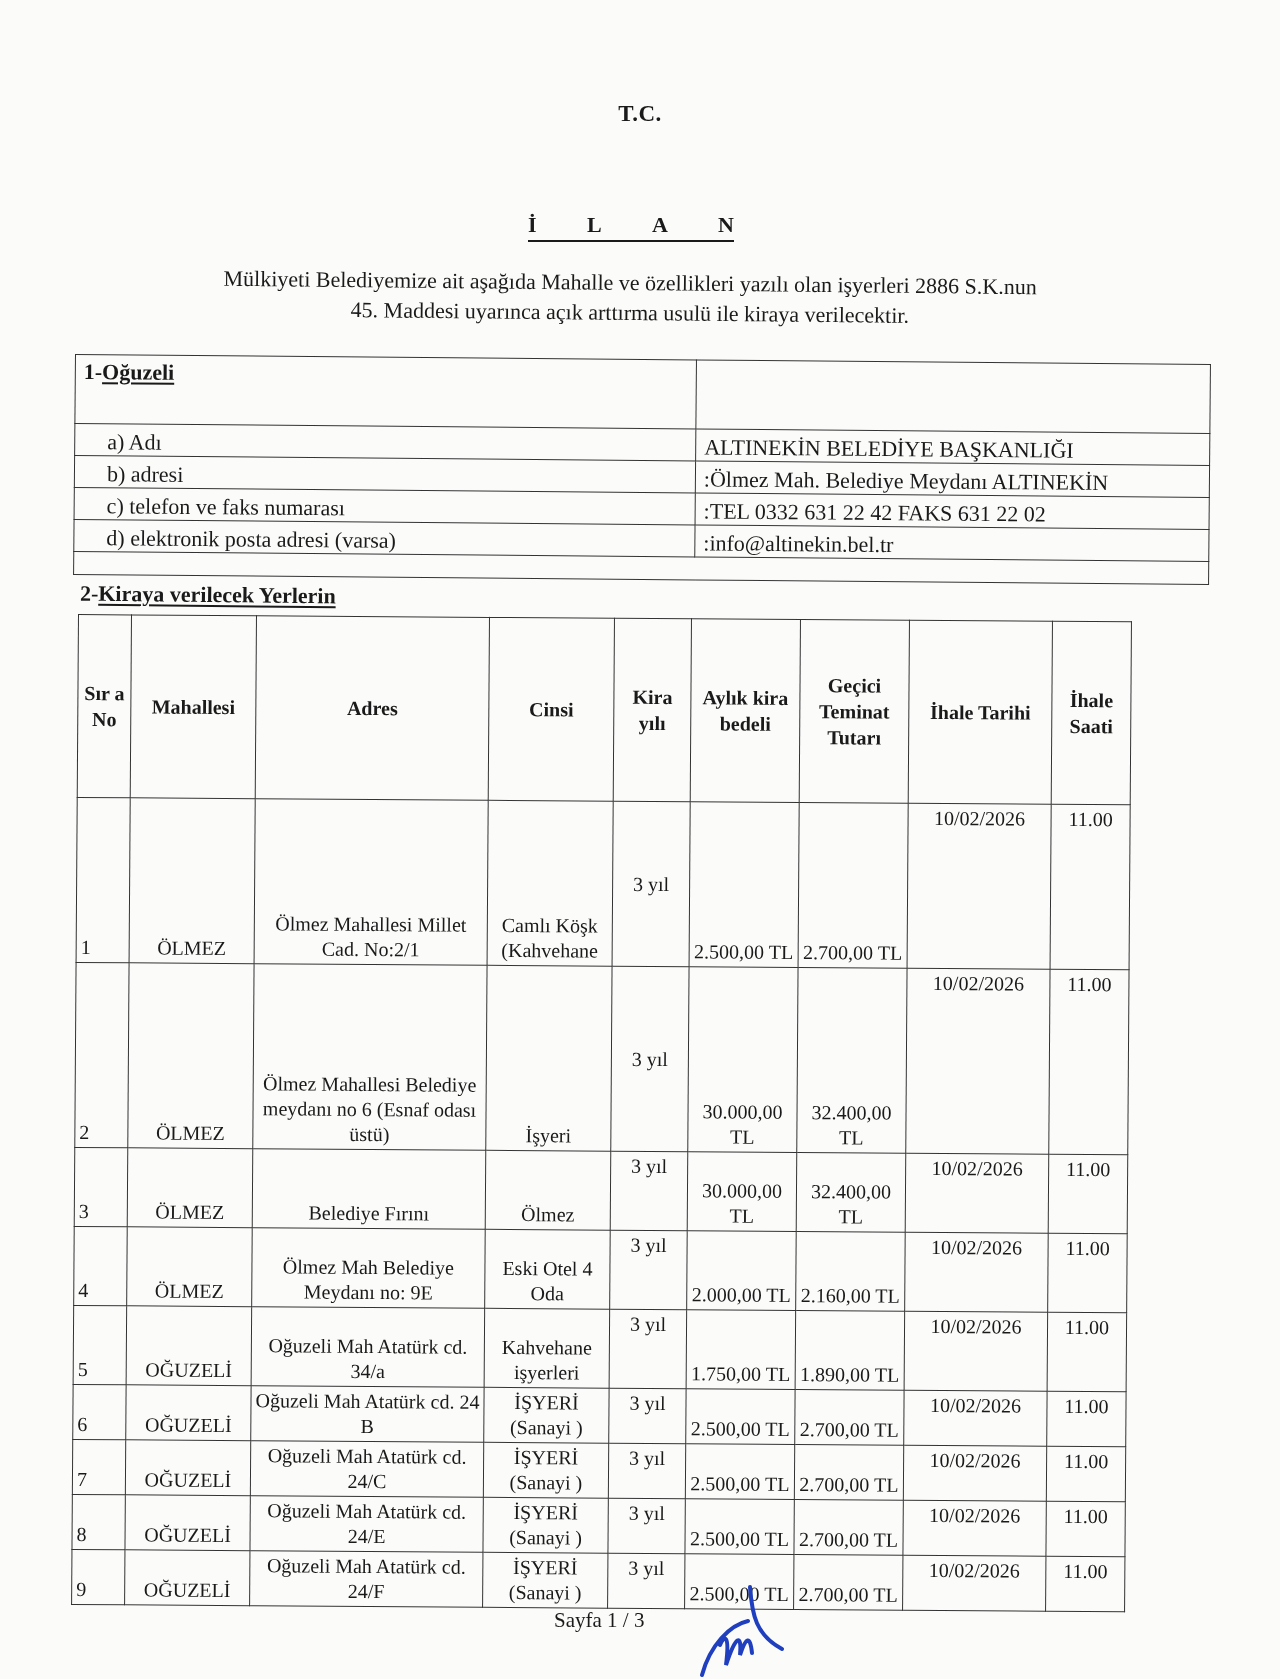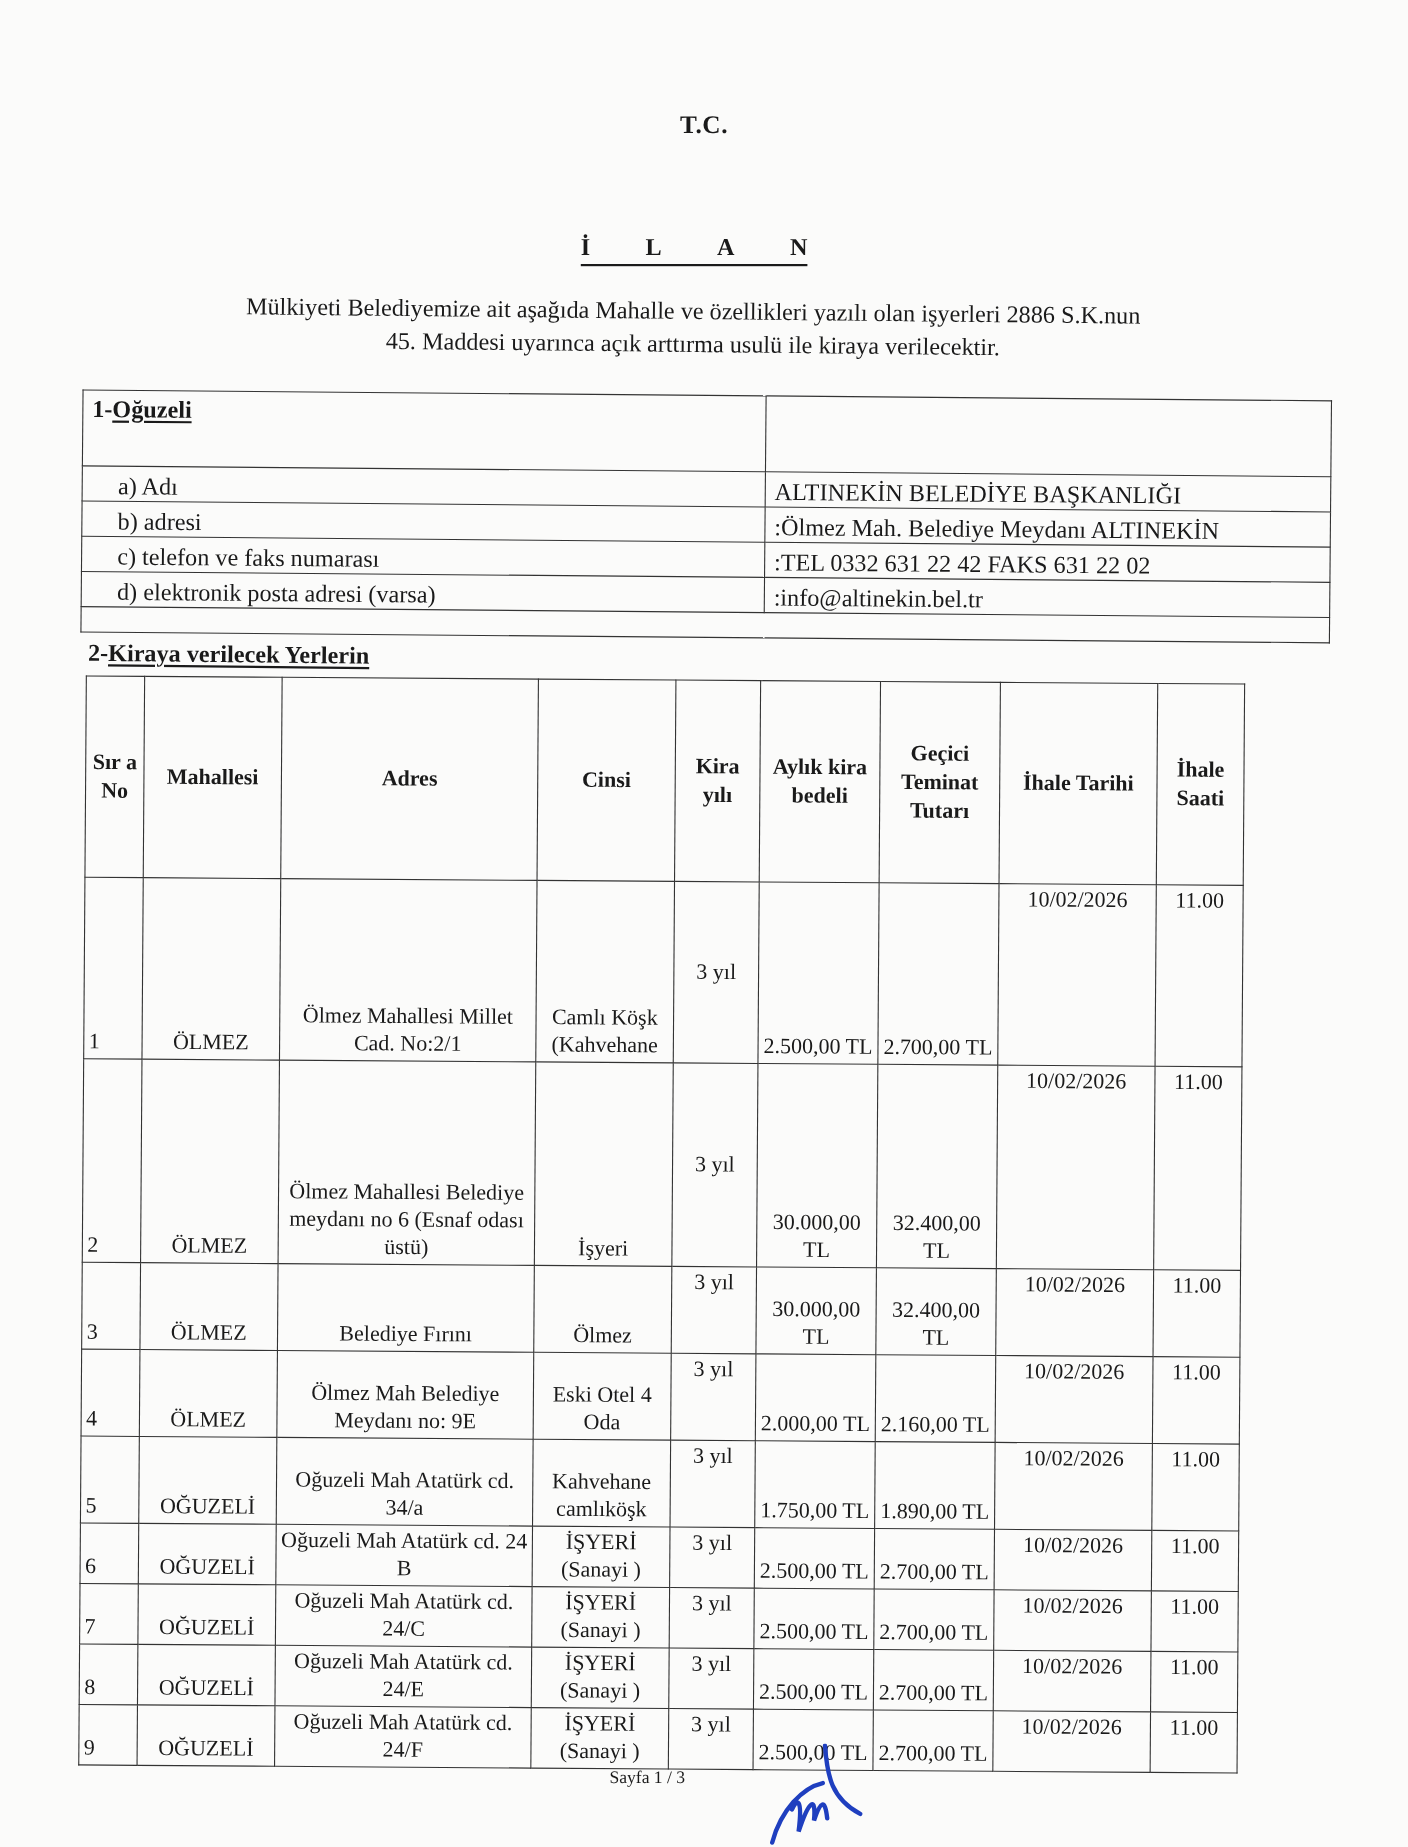--- a/index.html
+++ b/index.html
@@ -25,21 +25,21 @@
   .main { position: absolute; top: 614px; left: 78px; border-collapse: collapse; transform: rotate(0.4deg); transform-origin: left top; }
   .main th, .main td { border: 1.5px solid #333; font-size: 20px; padding: 2px 4px; text-align: center; }
   .main th { font-weight: bold; height: 178px; vertical-align: middle; line-height: 26px; }
   .main td { vertical-align: bottom; line-height: 25px; }
   .main td.top { vertical-align: top; }
   .main td.no { text-align: left; }
   .r1 td { height: 160px; }
   .r2 td { height: 180px; }
   .r3 td, .r4 td, .r5 td { height: 74px; }
   .r6 td, .r7 td, .r8 td, .r9 td { height: 50px; }
-  .footer { position: absolute; top: 1608px; left: 554px; font-size: 16px; }
+  .footer { position: absolute; top: 1608px; left: 554px; font-size: 21px; }
   .sig { position: absolute; top: 1585px; left: 690px; }
 </style>
 </head>
 <body>
 
 <div class="header">
   <div class="h">T.C.</div>
 </div>
 
 <div class="ilan">
@@ -140,21 +140,21 @@
         <td class="top">3 yıl</td>
         <td>2.000,00 TL</td>
         <td>2.160,00 TL</td>
         <td class="top">10/02/2026</td>
         <td class="top">11.00</td>
       </tr>
       <tr class="r5">
         <td class="no">5</td>
         <td>OĞUZELİ</td>
         <td>Oğuzeli Mah Atatürk cd. 34/a</td>
-        <td>Kahvehane camlıköşk</td>
+        <td>Kahvehane işyerleri</td>
         <td class="top">3 yıl</td>
         <td>1.750,00 TL</td>
         <td>1.890,00 TL</td>
         <td class="top">10/02/2026</td>
         <td class="top">11.00</td>
       </tr>
       <tr class="r6">
         <td class="no">6</td>
         <td>OĞUZELİ</td>
         <td>Oğuzeli Mah Atatürk cd. 24 B</td>

